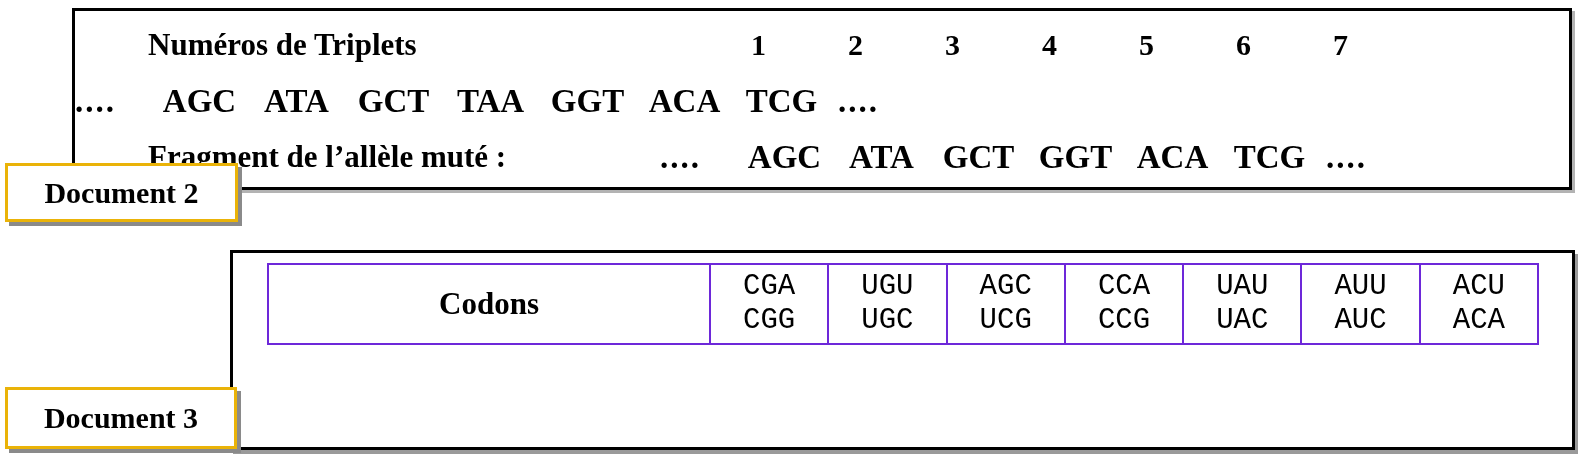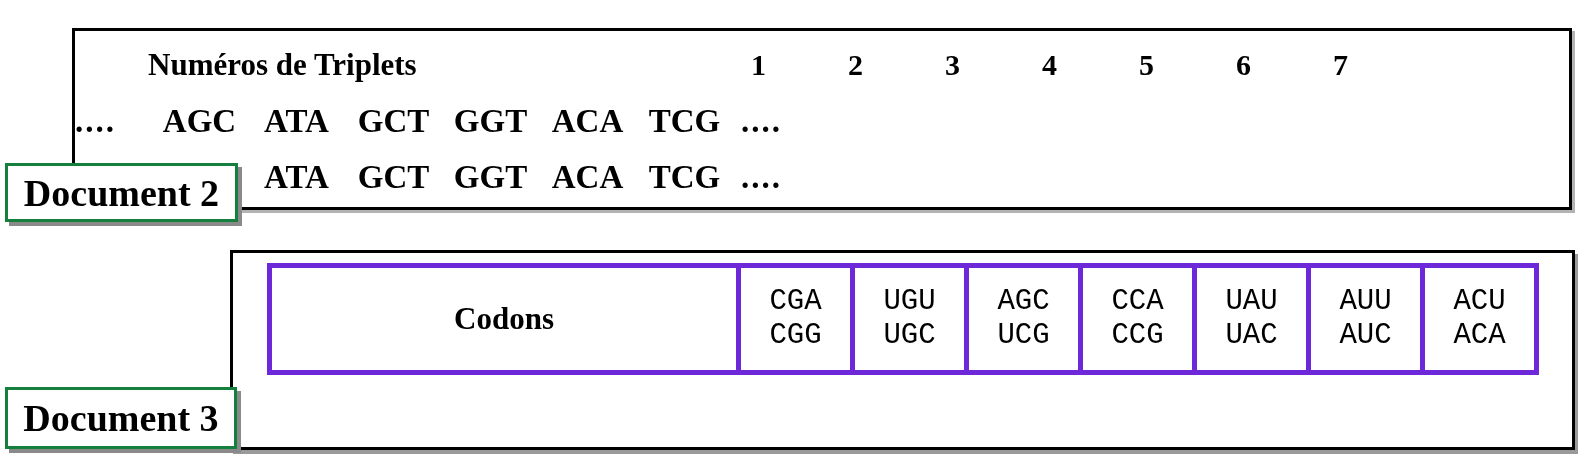--- a/index.html
+++ b/index.html
@@ -8,60 +8,59 @@
     font-family:"Liberation Serif","DejaVu Serif",serif;
     color:#000;
   }
   .stage{position:relative;width:1586px;height:458px;background:#fff;}
 
   
   .d2-box{
     position:absolute;left:72px;top:8px;width:1494px;height:176px;
     border:3px solid #000;background:#fff;
     box-shadow:3px 3px 0 #b3b3b3;
-    margin-top:20px;
   }
   .d2-row{display:flex;align-items:center;height:56px;white-space:nowrap;}
   .d2-row.first{margin-top:6px;}
   .d2-label{
     width:512px;padding-left:73px;flex:0 0 auto;
     font-weight:700;font-size:31px;
   }
   .d2-pre{width:76px;flex:0 0 auto;font-weight:700;font-size:33px;letter-spacing:2px;}
   .d2-suf{width:90px;flex:0 0 auto;font-weight:700;font-size:33px;letter-spacing:2px;padding-left:8px;}
   .d2-cell{
     width:97px;flex:0 0 auto;text-align:center;
     font-weight:700;font-size:33px;
   }
   .d2-cell.num{font-size:30px;transform:translateX(-26px);}
 
   
   .label-box{
     position:absolute;z-index:5;
-    border:3px solid #15803d;background:#fff;
+    border:3px solid #eab308;background:#fff;
     display:flex;align-items:center;justify-content:center;
-    font-weight:700;font-size:38px;
+    font-weight:700;font-size:30px;
     box-shadow:4px 4px 0 #8a8a8a;
   }
   .d2lab{left:5px;top:163px;width:227px;height:53px;}
   .d3lab{left:5px;top:387px;width:226px;height:56px;}
 
   
   .d3-outer{
     position:absolute;left:230px;top:250px;width:1339px;height:194px;
     border:3px solid #000;background:#fff;
     box-shadow:3px 4px 0 #9a9a9a;
   }
   .d3-table{
     position:absolute;left:34px;top:10px;width:1272px;
     border-collapse:collapse;table-layout:fixed;background:#fff;
   }
   .d3-table td{
-    border:5px solid #6d28d9;text-align:center;vertical-align:middle;
-    padding:16px;
+    border:2px solid #6d28d9;text-align:center;vertical-align:middle;
+    padding:4px;
   }
   .d3-table .row-codons td{height:70px;}
   .d3-table .row-amino td{height:94px;}
   .col-head{width:432px;}
   .codons-header{font-weight:700;font-size:31px;}
   .amino-header{font-size:33px;}
   .pair div{font-size:29px;line-height:34px;font-family:Liberation Mono, monospace;}
   .aa{font-size:31px;}
 </style>
 </head>
@@ -82,27 +81,29 @@
       <div class="d2-cell num">6</div>
       <div class="d2-cell num">7</div>
       <div class="d2-suf"></div>
     </div>
 
     <div class="d2-row">
       <div class="d2-pre">....</div>
       <div class="d2-cell">AGC</div>
       <div class="d2-cell">ATA</div>
       <div class="d2-cell">GCT</div>
+      <div class="d2-cell">TAA</div>
       <div class="d2-cell">GGT</div>
       <div class="d2-cell">ACA</div>
       <div class="d2-cell">TCG</div>
       <div class="d2-suf">....</div>
     </div>
 
     <div class="d2-row">
+      <div class="d2-label">Fragment de l’allèle muté :</div>
       <div class="d2-pre">....</div>
       <div class="d2-cell">AGC</div>
       <div class="d2-cell">ATA</div>
       <div class="d2-cell">GCT</div>
       <div class="d2-cell">GGT</div>
       <div class="d2-cell">ACA</div>
       <div class="d2-cell">TCG</div>
       <div class="d2-suf">....</div>
     </div>
   </div>

